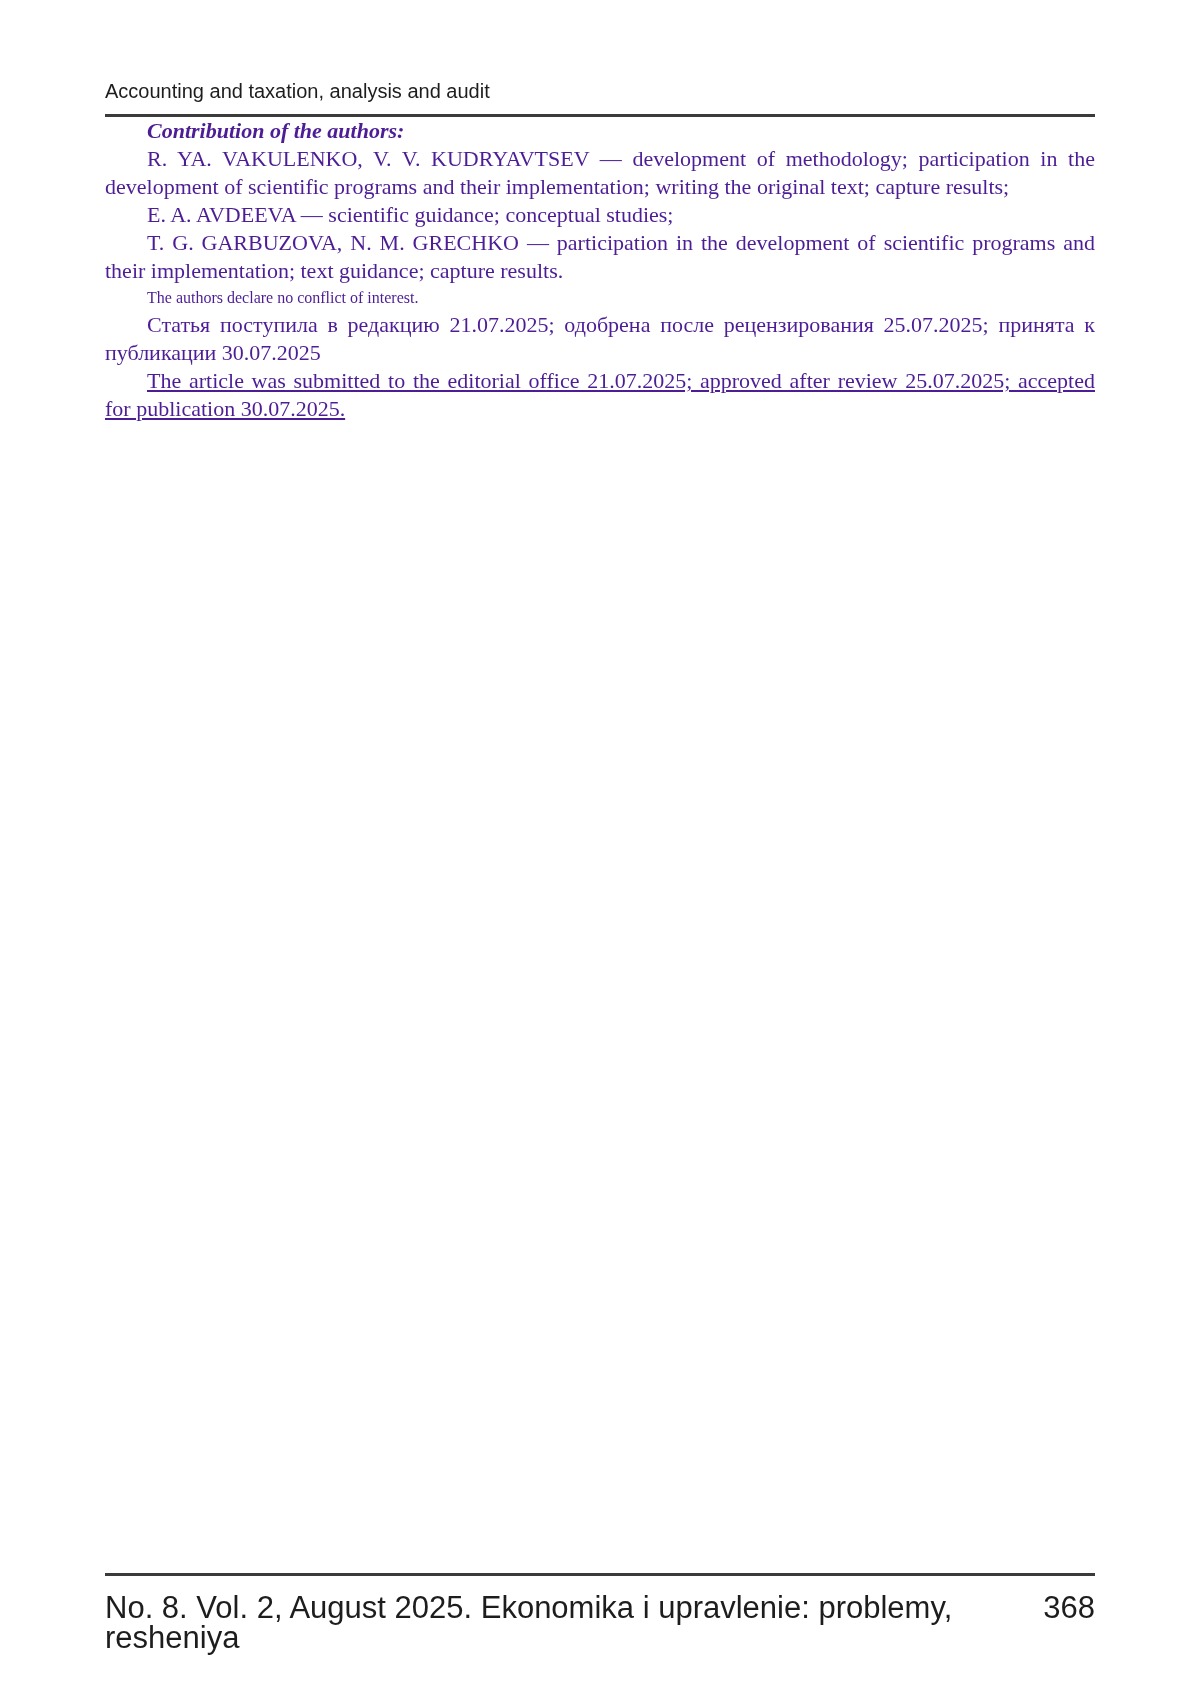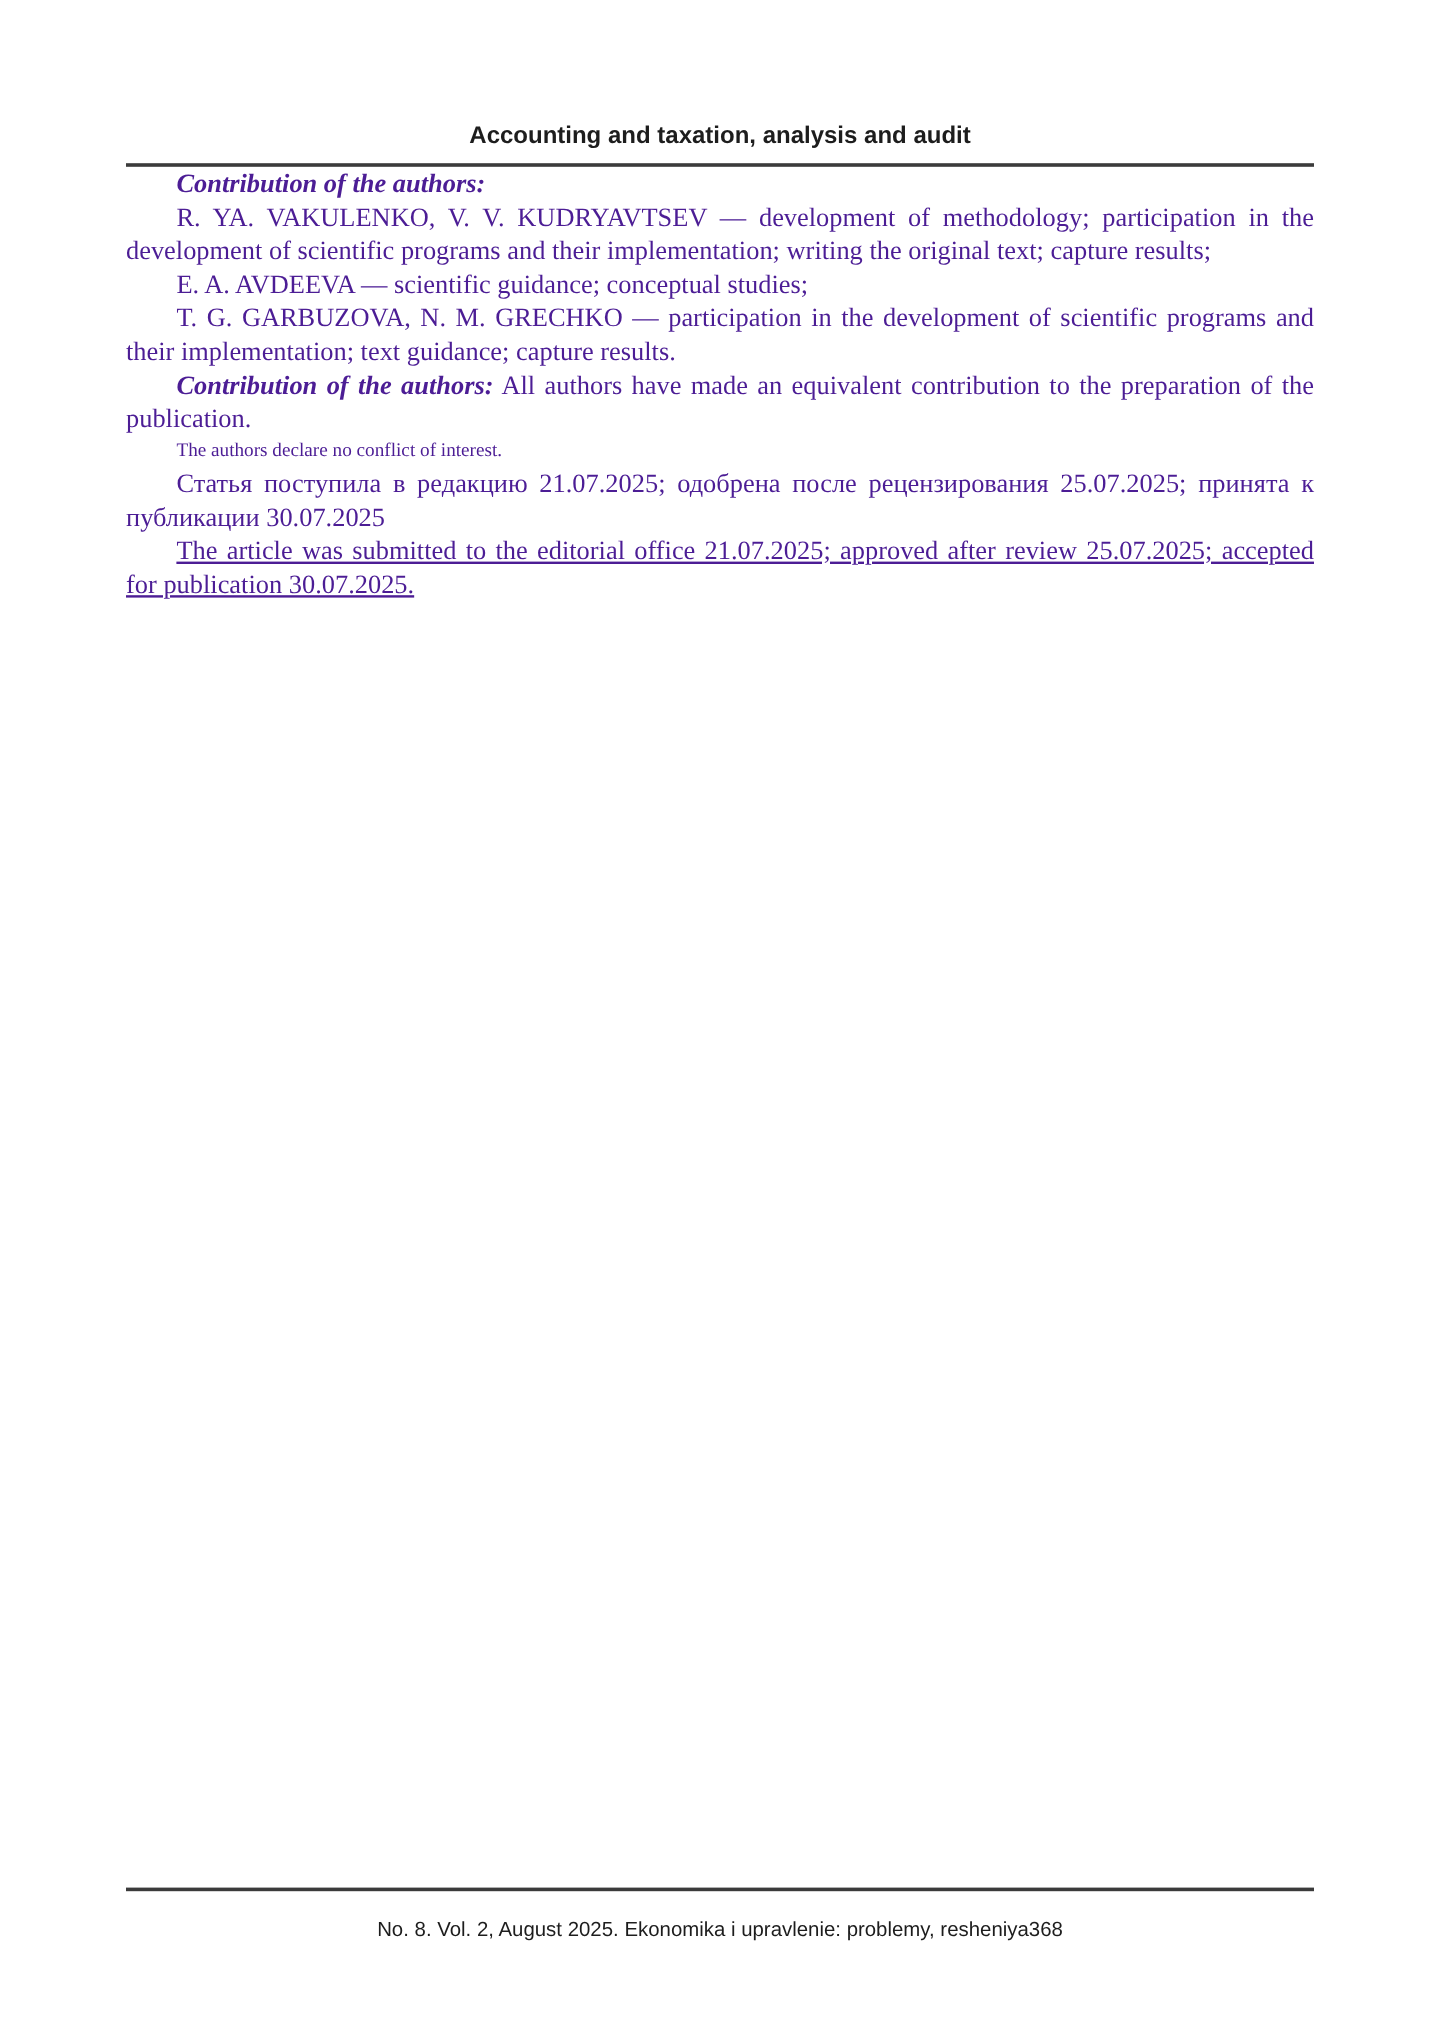--- a/index.html
+++ b/index.html
@@ -11,24 +11,24 @@
   }
   .page {
     position: relative;
     width: 1200px;
     height: 1698px;
     padding: 0 105px;
     overflow: hidden;
   }
   
   .running-head {
-    padding-top: 100px;
-    text-align: center;
+    padding-top: 78px;
+    text-align: left;
     font-family: "Liberation Sans", sans-serif;
-    font-weight: bold;
+    font-weight: normal;
     font-size: 20px;
     line-height: 26px;
     color: #1d1d1d;
   }
   .header-rule {
     margin-top: 10px;
     height: 3px;
     background: #3b3b3b;
   }
   
@@ -60,21 +60,21 @@
   .footer-rule {
     height: 3px;
     background: #3b3b3b;
   }
   .footer-row {
     margin-top: 17px;
     display: flex;
     justify-content: center;
     align-items: baseline;
     font-family: "Liberation Sans", sans-serif;
-    font-size: 17px;
+    font-size: 31px;
     line-height: 30px;
     color: #1d1d1d;
   }
 </style>
 </head>
 <body>
 
 <div class="page">
 
   <div class="running-head">Accounting and taxation, analysis and audit</div>
@@ -83,21 +83,20 @@
   <div class="body-text">
 
     <p class="contrib-heading">Contribution of the authors:</p>
 
     <p>R. YA. VAKULENKO, V. V. KUDRYAVTSEV — development of methodology; participation in the development of scientific programs and their implementation; writing the original text; capture results;</p>
 
     <p>E. A. AVDEEVA — scientific guidance; conceptual studies;</p>
 
     <p>T. G. GARBUZOVA, N. M. GRECHKO — participation in the development of scientific programs and their implementation; text guidance; capture results.</p>
 
-    <p class="contrib-equal"><span class="lead">Contribution of the authors:</span> <span>All authors have made an equivalent contribution to the preparation of the publication.</span></p>
 
     <p class="conflict-note">The authors declare no conflict of interest.</p>
 
     <p class="submission-ru">Статья поступила в редакцию 21.07.2025; одобрена после рецензирования 25.07.2025; принята к публикации 30.07.2025</p>
 
     <p class="submission-en">The article was submitted to the editorial office 21.07.2025; approved after review 25.07.2025; accepted for publication 30.07.2025.</p>
 
   </div>
 
   <div class="footer">

